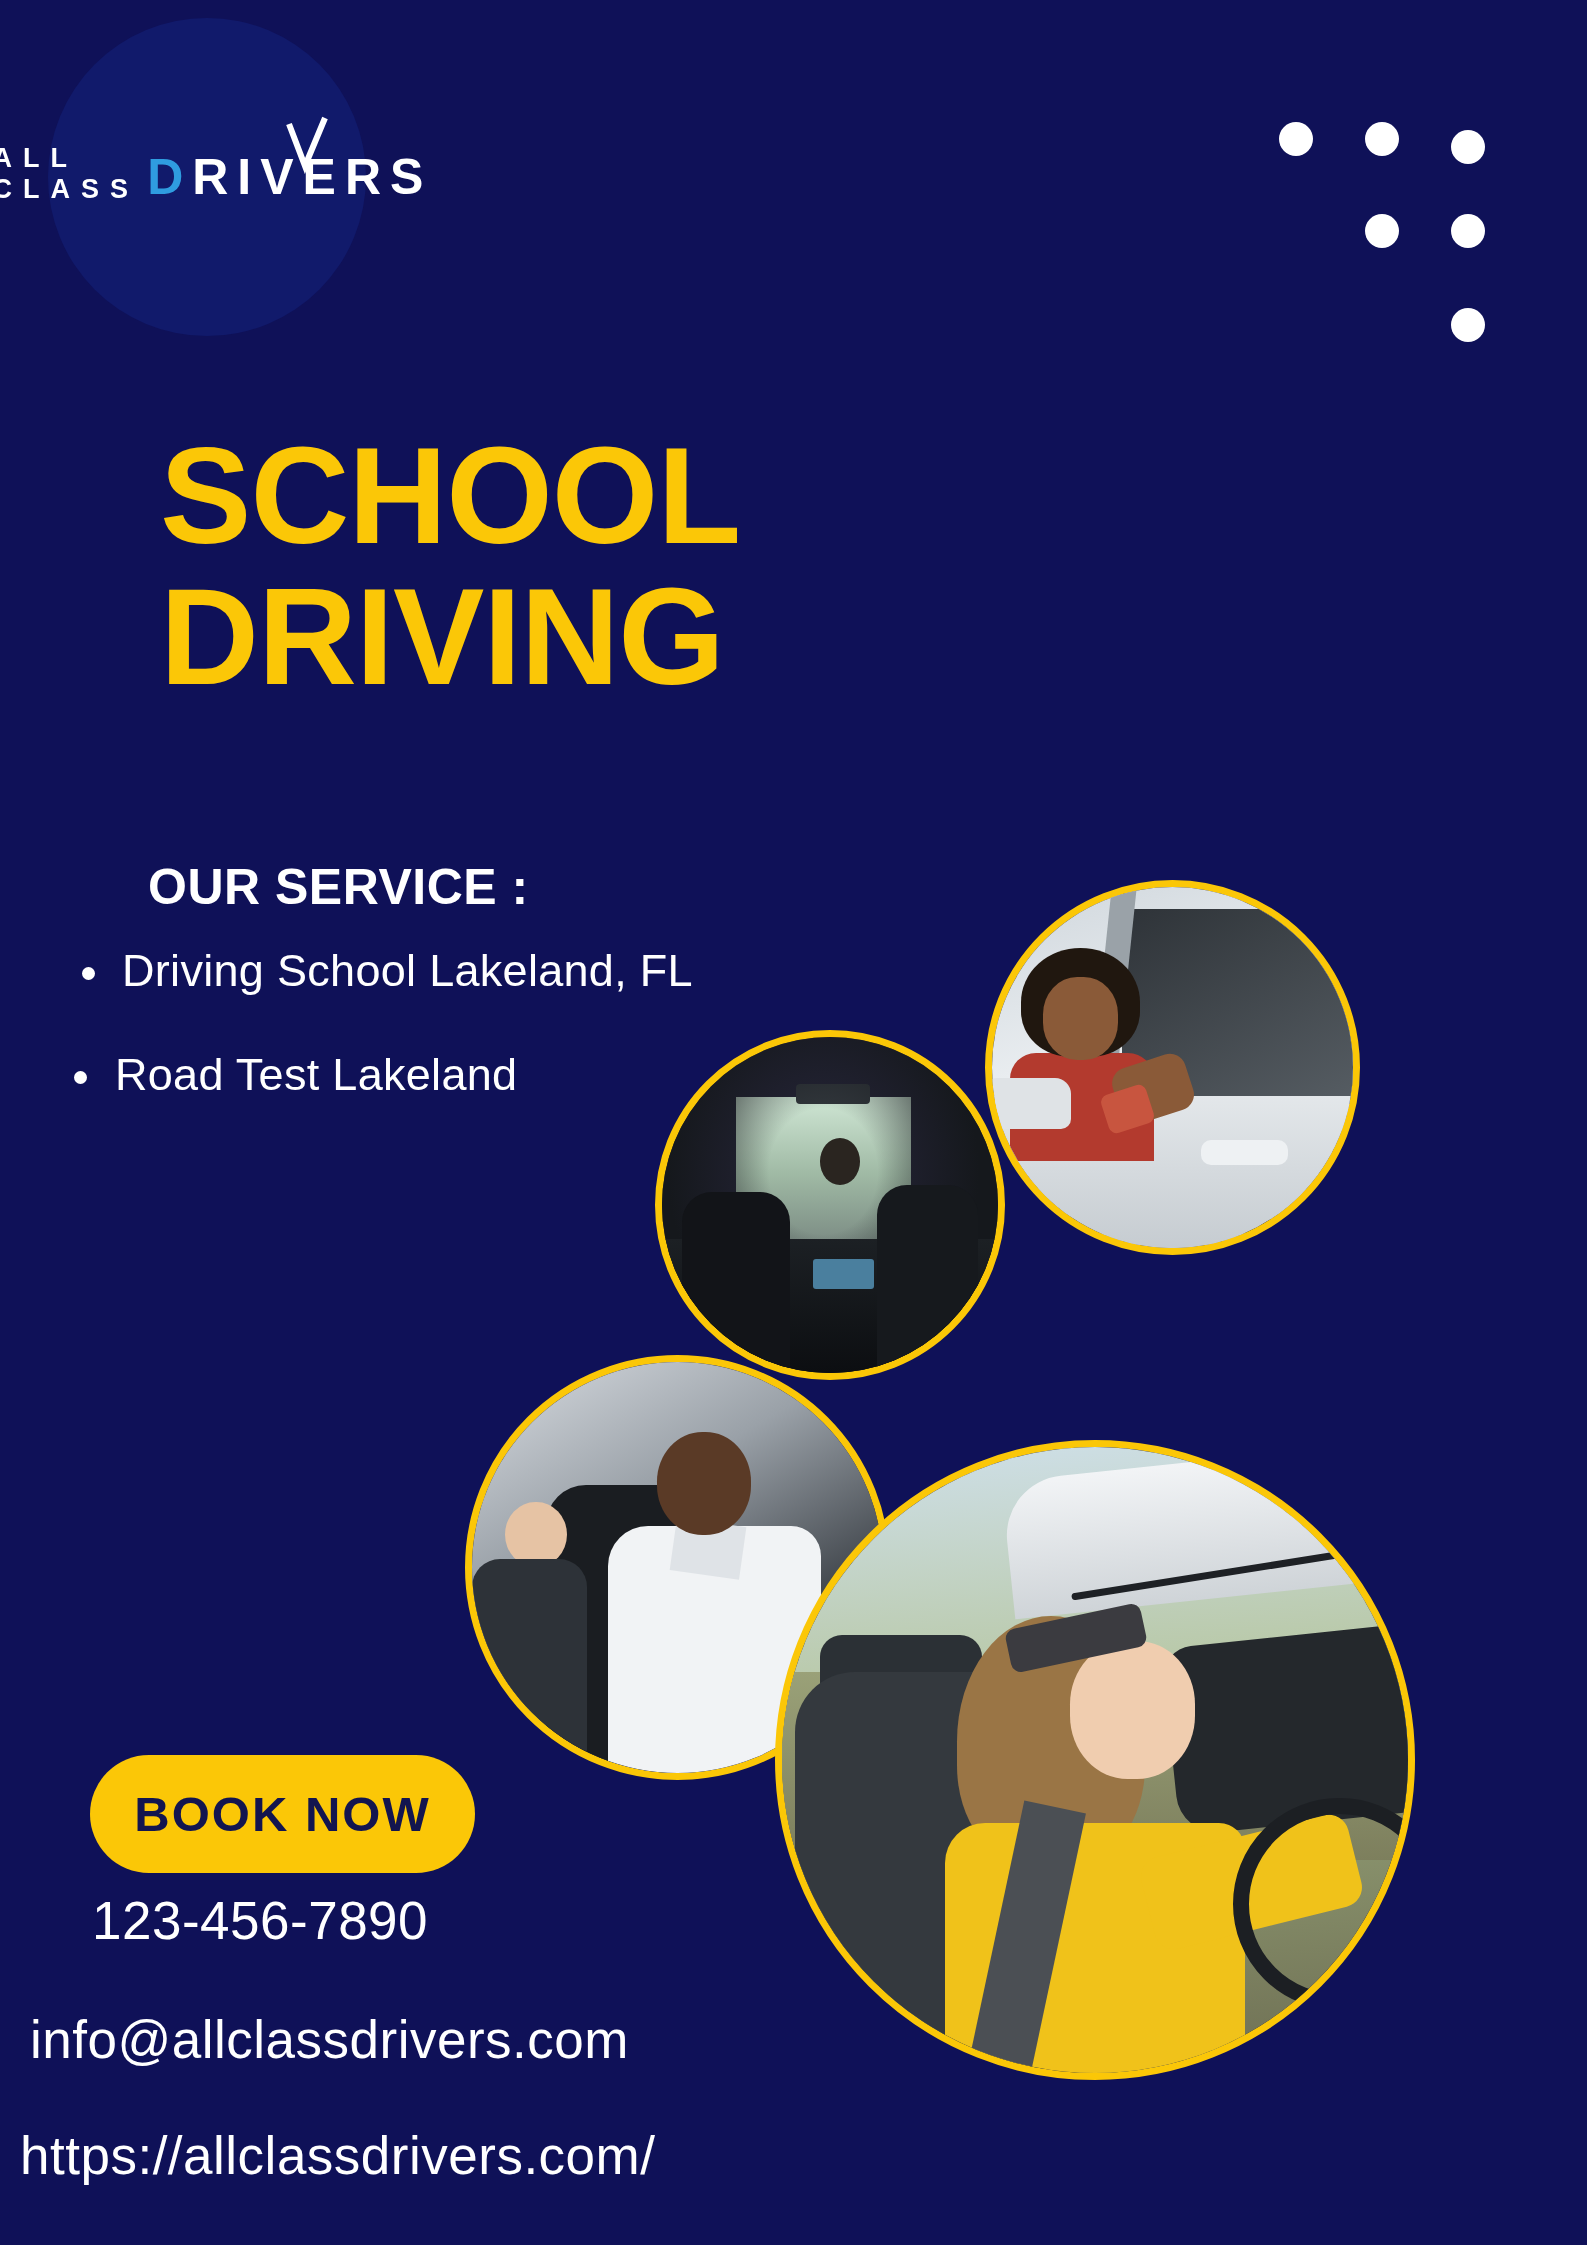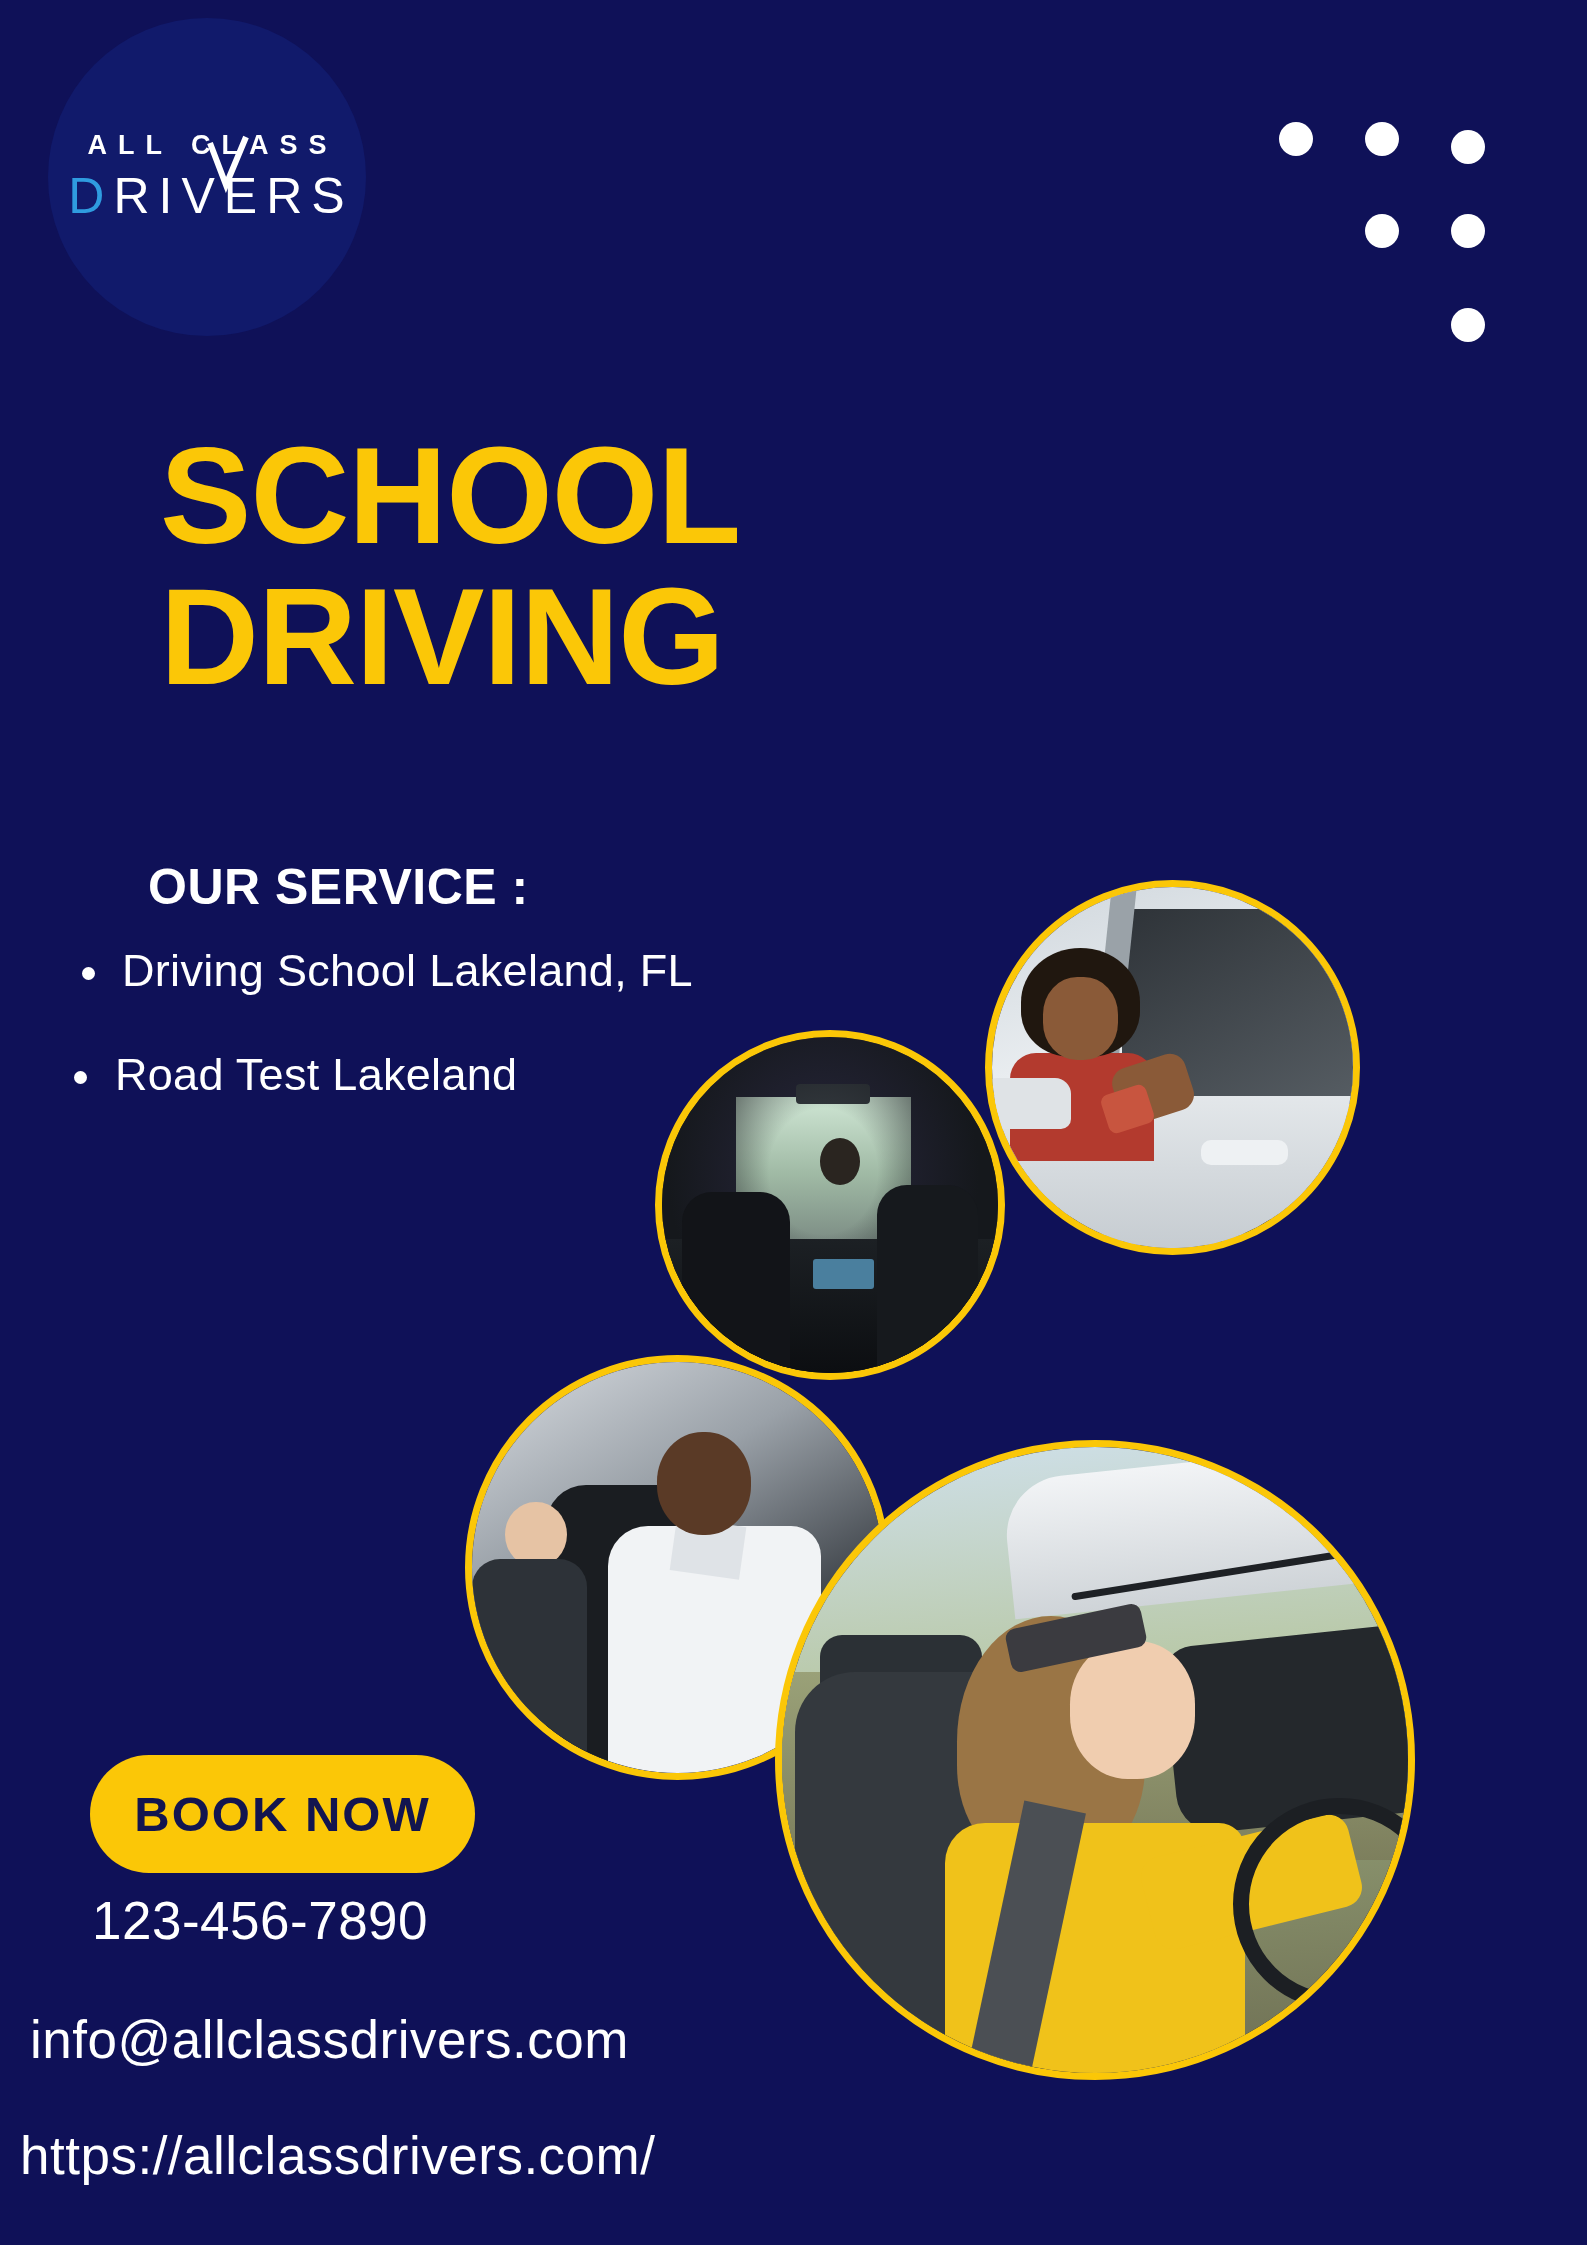--- a/index.html
+++ b/index.html
@@ -22,37 +22,36 @@
   
   .logo-badge {
     position: absolute;
     left: 48px;
     top: 18px;
     width: 318px;
     height: 318px;
     border-radius: 50%;
     background: #111a6b;
     display: flex;
-    flex-direction: column;
     align-items: center;
     justify-content: center;
   }
   .logo-top {
     color: #ffffff;
     font-size: 27px;
     letter-spacing: 11px;
     font-weight: 700;
     margin-left: 11px;
     margin-bottom: 6px;
   }
   .logo-main {
     position: relative;
     color: #ffffff;
     font-size: 50px;
-    font-weight: 400;
+    font-weight: 700;
     letter-spacing: 9px;
     margin-left: 8px;
   }
   .logo-main .d1, .logo-main .d2 { color: #2f9ce0; }
   .logo-check {
     position: absolute;
     left: 138px;
     top: -32px;
     width: 44px;
     height: 58px;

